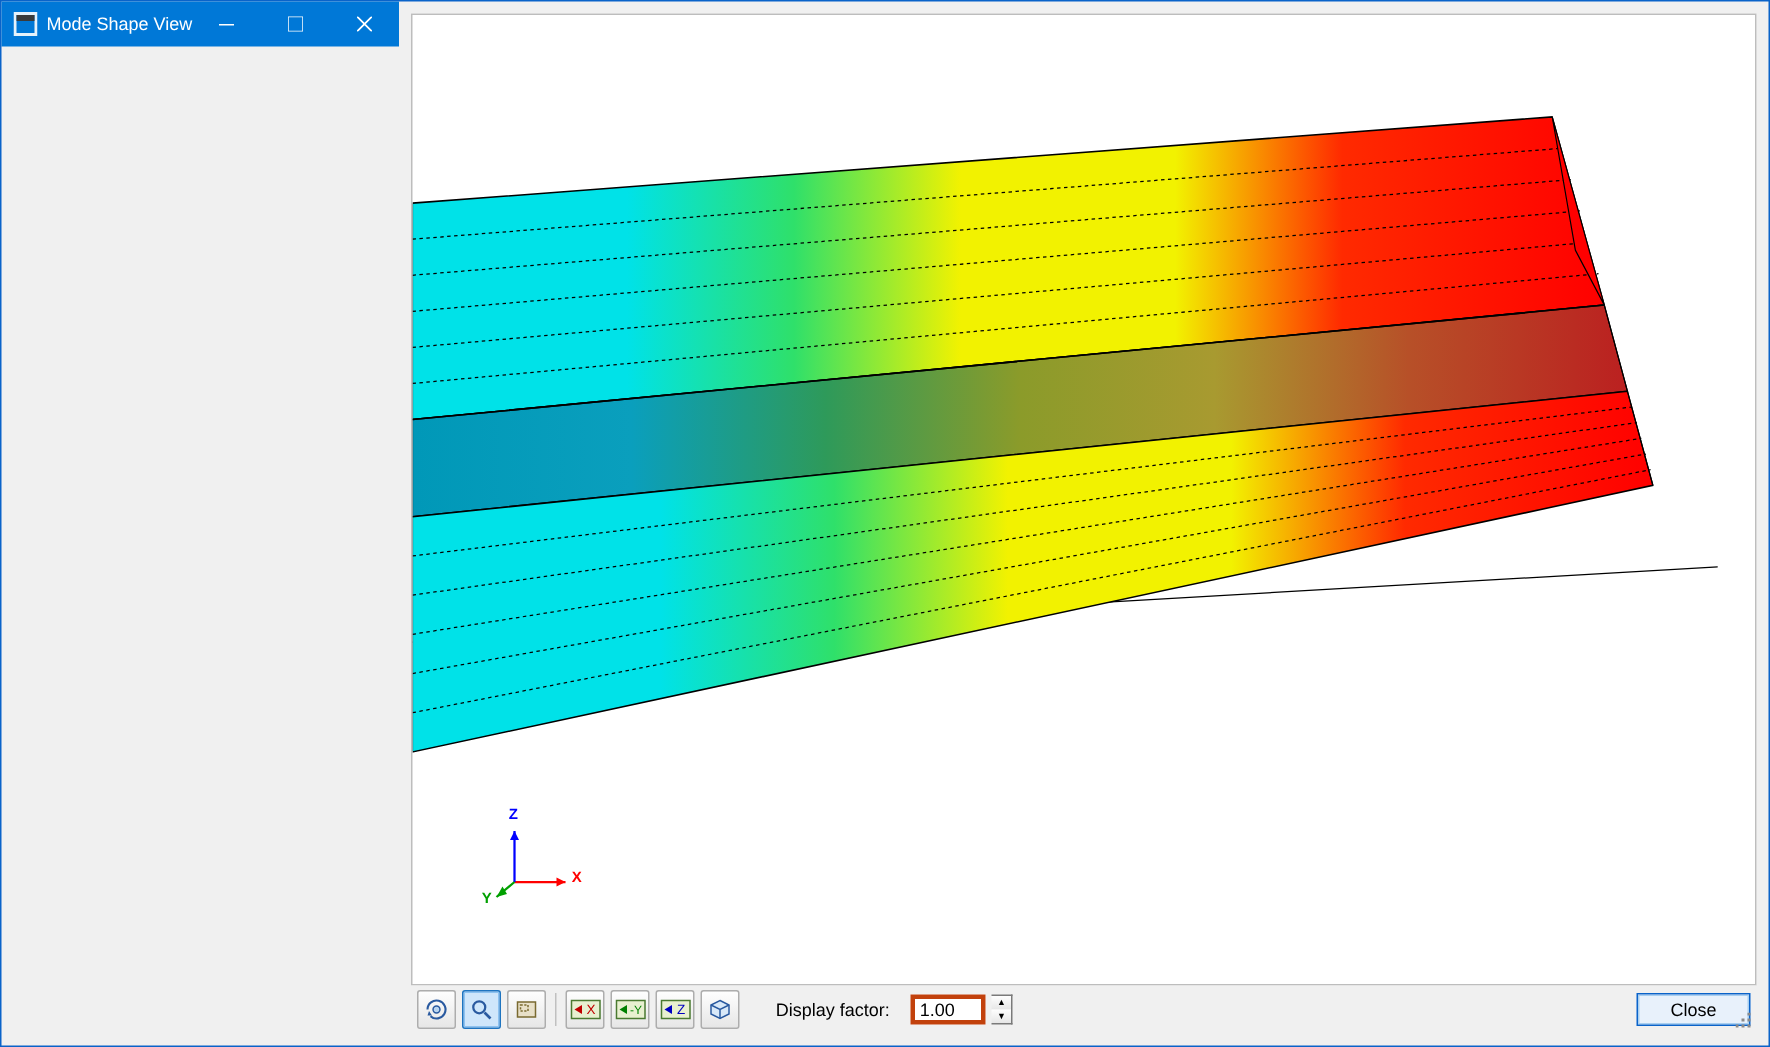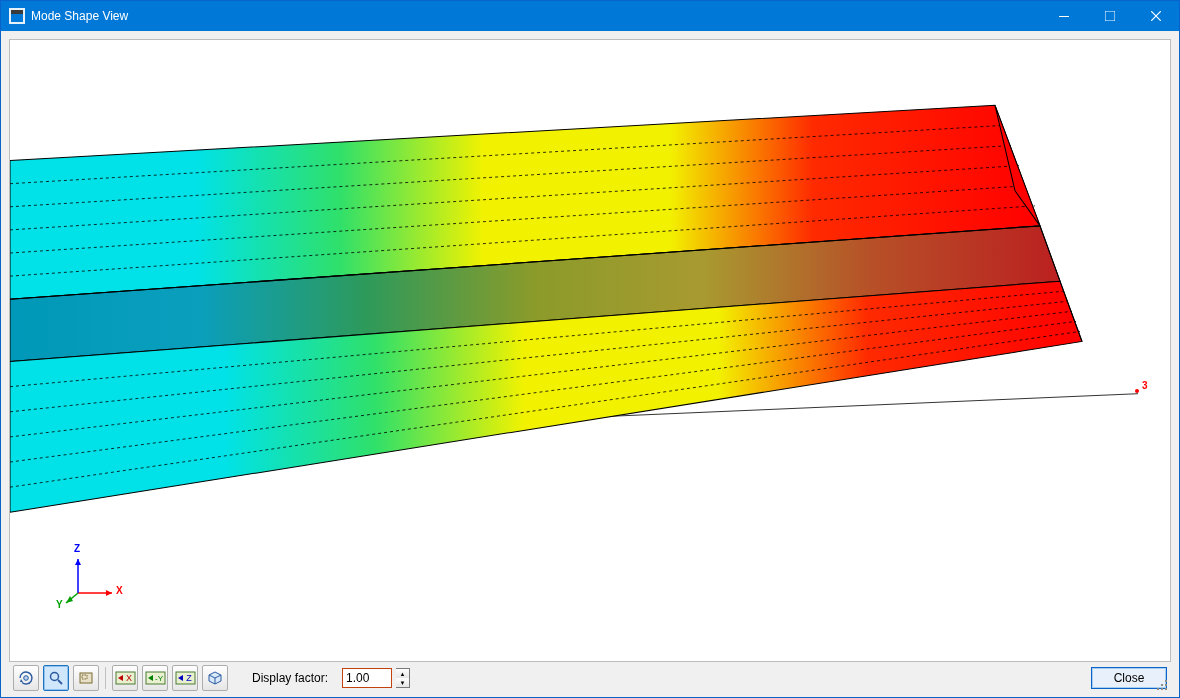--- a/index.html
+++ b/index.html
@@ -9,21 +9,21 @@
     height: 698px;
     font-family: "Segoe UI", Tahoma, sans-serif;
     font-size: 12px;
     background: #ffffff;
     overflow: hidden;
   }
   .window {
     width: 1180px;
     height: 698px;
     display: flex;
-    flex-direction: column;
+    flex-direction: row;
     border: 1px solid #0a63c9;
     box-sizing: border-box;
     background: #f0f0f0;
   }
   .titlebar {
     height: 30px;
     background: #0078d7;
     color: #ffffff;
     display: flex;
     align-items: center;
@@ -126,21 +126,21 @@
     background: #c0c0c0;
     margin: 0 2px;
   }
   .factor-label {
     margin-left: 20px;
     margin-right: 10px;
   }
   .factor-input {
     width: 50px;
     height: 20px;
-    border: 1px solid #c2410c;
+    border: 3px solid #c2410c;
     background: #ffffff;
     padding: 0 3px;
     font-size: 12px;
     font-family: inherit;
     box-sizing: border-box;
   }
   .spinner {
     width: 14px;
     height: 20px;
     border: 1px solid #7a7a7a;

